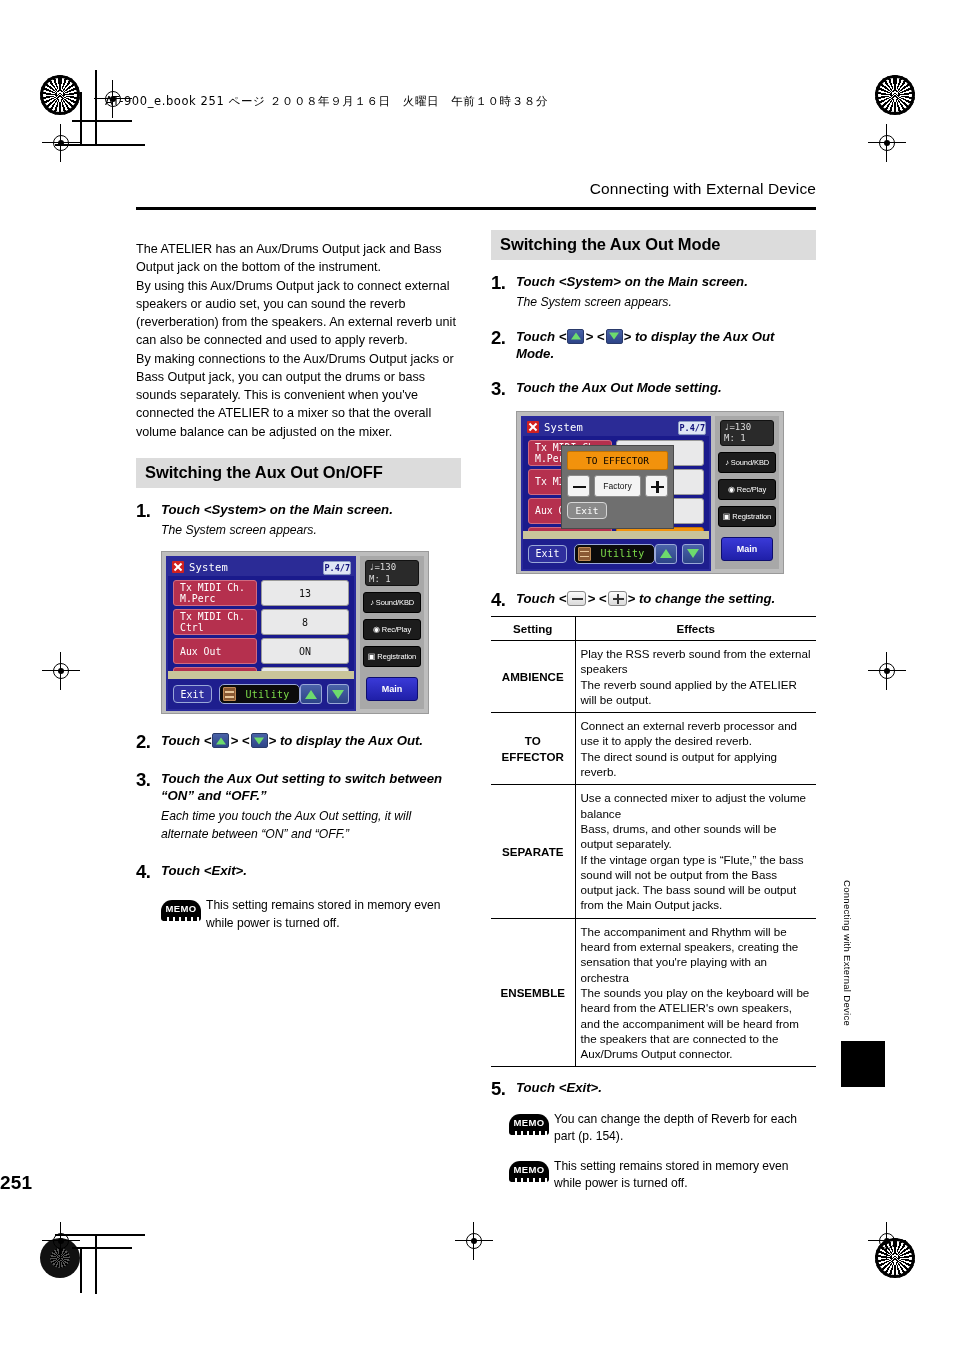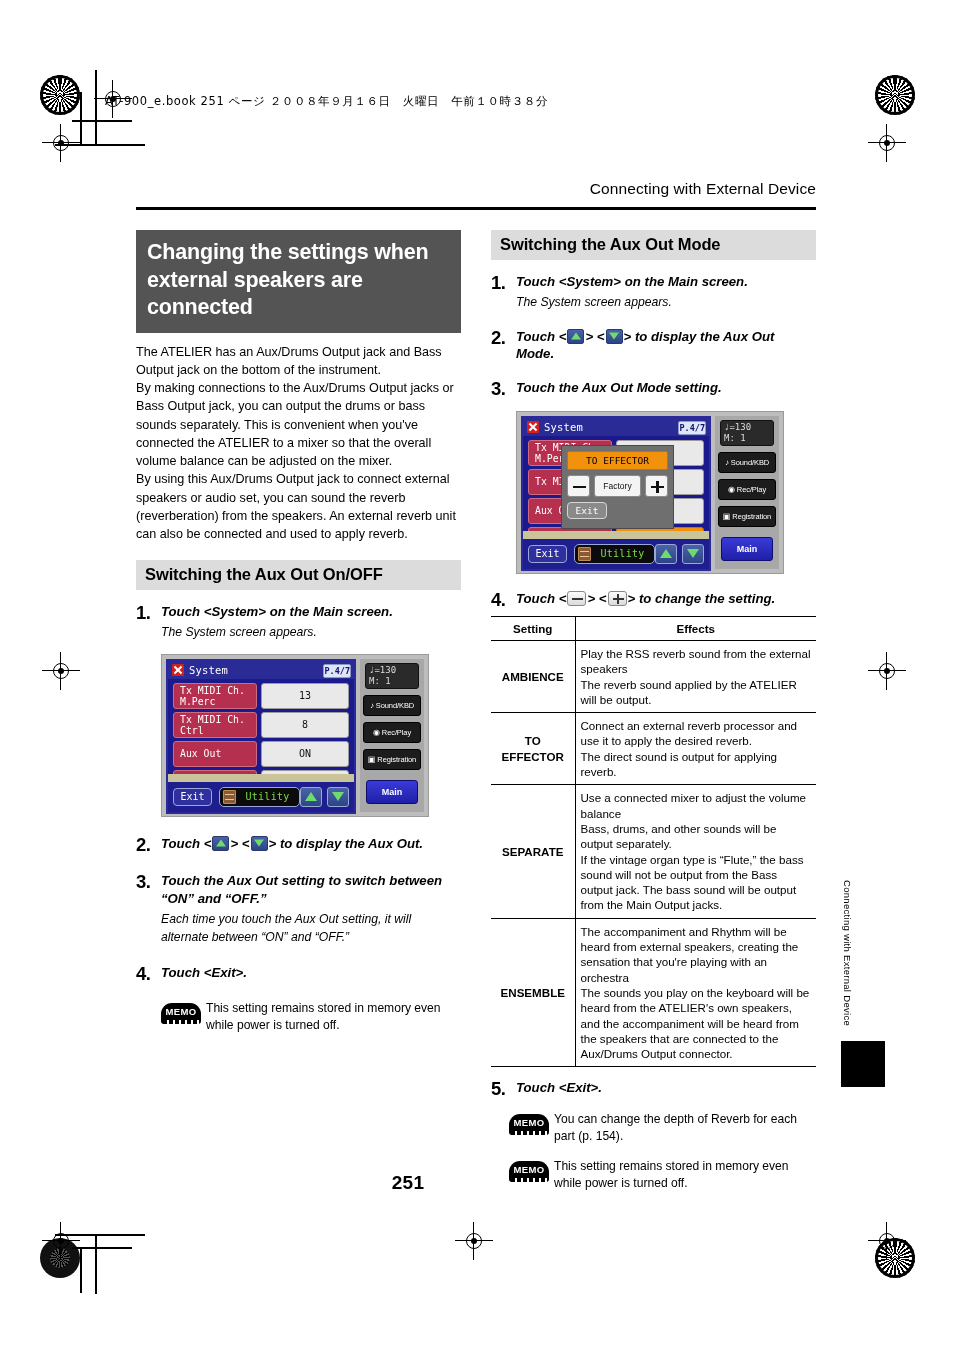--- a/index.html
+++ b/index.html
@@ -288,21 +288,21 @@
   .sidetab-text {
     position:absolute; left:842px; top:880px;
     font-size:9.5px; writing-mode:vertical-rl; text-orientation:mixed;
     letter-spacing:0.3px; white-space:nowrap;
   }
   .sidetab-block {
     position:absolute; left:841px; top:1041px; width:44px; height:46px; background:#000;
   }
 
   .pagenum {
-    position:absolute; left:0; top:1172px; width:816px; text-align:center;
+    position:absolute; left:0; top:1172px; width:816px; text-align:left;
     font-size:19px; font-weight:bold; letter-spacing:0.2px;
   }
 </style>
 </head>
 <body>
 
 <div class="rosette" style="left:40px; top:75px;"></div>
 <div class="rosette solid" style="left:40px; top:1238px;"></div>
 <div class="rosette" style="left:875px; top:75px;"></div>
 <div class="rosette" style="left:875px; top:1238px;"></div>
@@ -370,25 +370,24 @@
 
 <div class="page">
 
   <div class="running-head">Connecting with External Device</div>
   <div class="rule"></div>
 
   <div class="cols">
 
     <div class="col-left">
 
-      <div class="h1-dark">Changing the settings when external speakers are connected</div>
 
       <div class="body-p">The ATELIER has an Aux/Drums Output jack and Bass Output jack on the bottom of the instrument.</div>
+      <div class="body-p" style="margin-top:0;">By using this Aux/Drums Output jack to connect external speakers or audio set, you can sound the reverb (reverberation) from the speakers. An external reverb unit can also be connected and used to apply reverb.</div>
       <div class="body-p" style="margin-top:0;">By making connections to the Aux/Drums Output jacks or Bass Output jack, you can output the drums or bass sounds separately. This is convenient when you've connected the ATELIER to a mixer so that the overall volume balance can be adjusted on the mixer.</div>
-      <div class="body-p" style="margin-top:0;">By using this Aux/Drums Output jack to connect external speakers or audio set, you can sound the reverb (reverberation) from the speakers. An external reverb unit can also be connected and used to apply reverb.</div>
 
       <div class="h2-grey" style="margin-top:17px;">Switching the Aux Out On/OFF</div>
 
       <div class="step">
         <div class="step-num">1.</div>
         <div class="step-body">
           <div class="step-title">Touch &lt;System&gt; on the Main screen.</div>
           <div class="step-sub">The System screen appears.</div>
         </div>
       </div>

